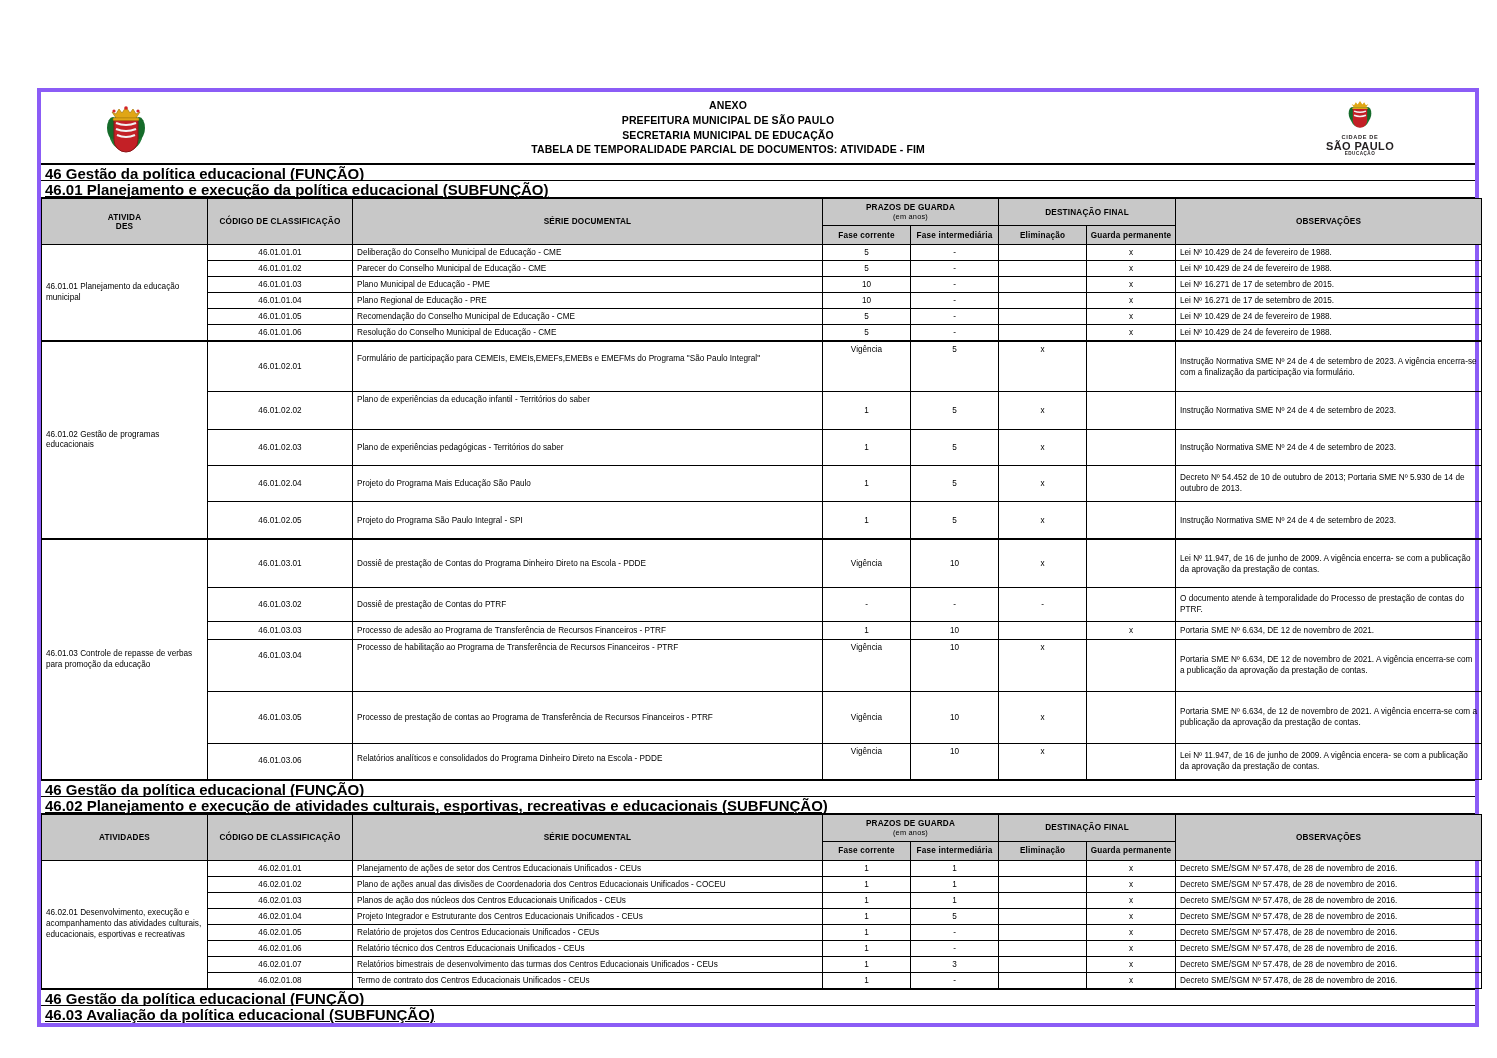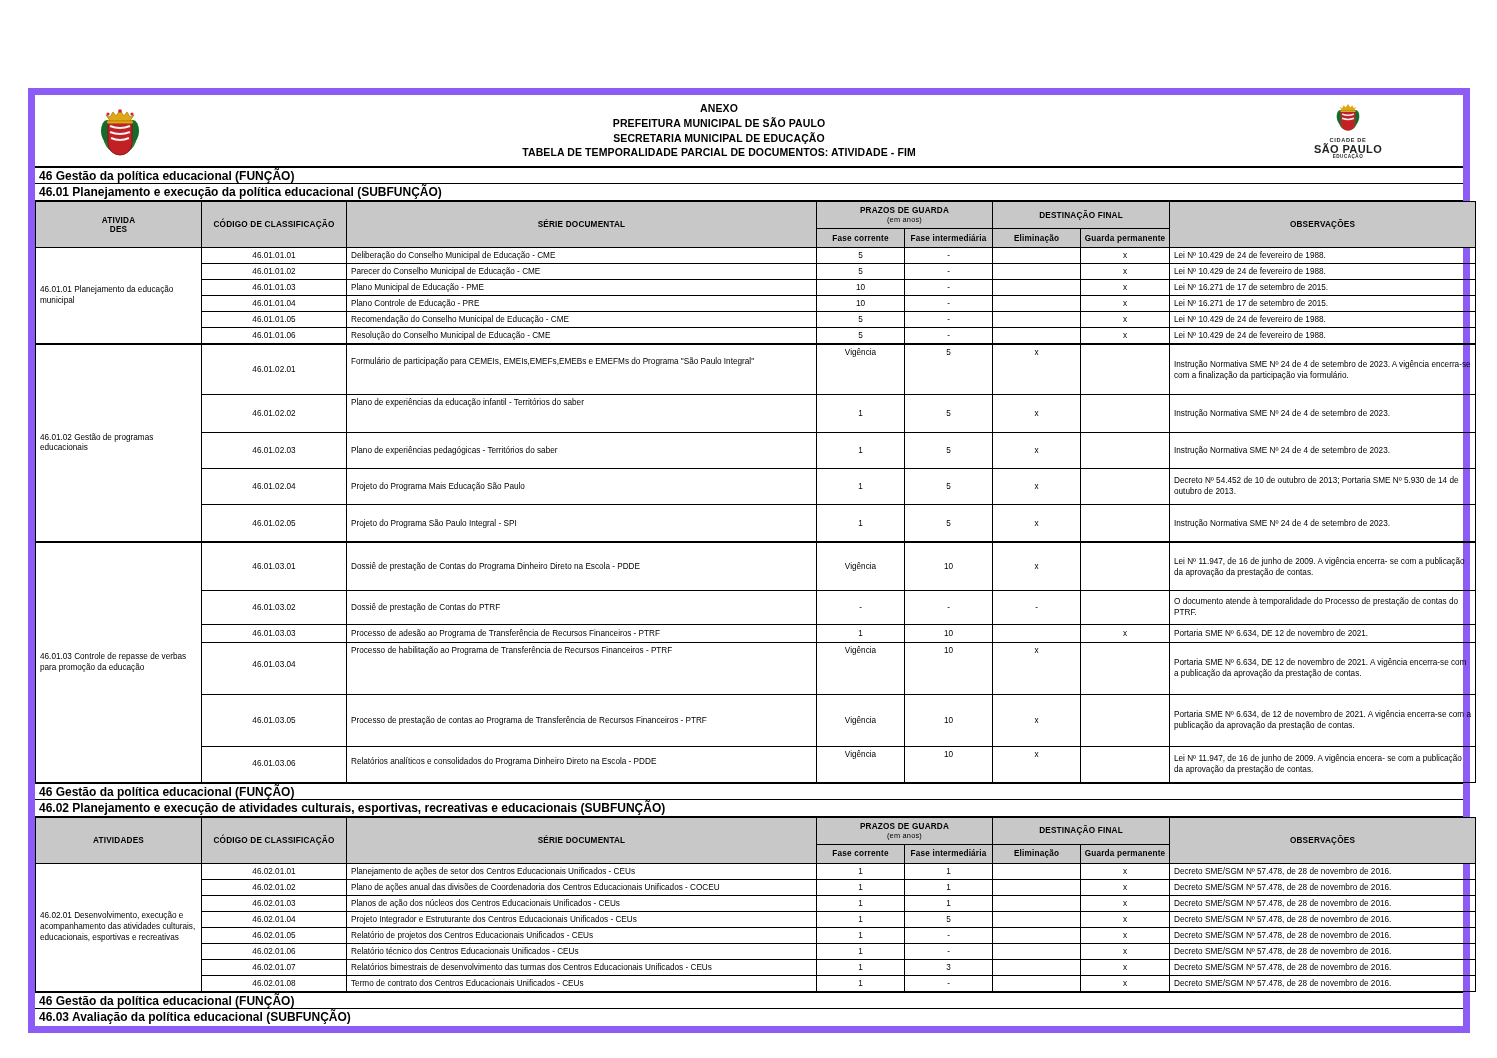--- a/index.html
+++ b/index.html
@@ -16,24 +16,24 @@
   }
   .page {
     position: relative;
     width: 1497px;
     height: 1058px;
     background: #ffffff;
     box-sizing: border-box;
   }
   .sheet {
     position: absolute;
-    left: 28px;
+    left: 37px;
     top: 88px;
     width: 1442px;
-    border: 7px solid #8b5cf6;
+    border: 4px solid #8b5cf6;
     box-sizing: border-box;
   }
 
   
   .titleband {
     display: flex;
     align-items: center;
     border-bottom: 1px solid #000;
     box-sizing: border-box;
     height: 72px;
@@ -73,31 +73,31 @@
   .crest {
     width: 40px; height: 52px;
     position: relative;
   }
   .crest.small { width: 24px; height: 31px; }
 
   
   .funcrow {
     border-top: 1px solid #000;
     border-bottom: 1px solid #000;
-    font-size: 12px;
+    font-size: 15px;
     font-weight: bold;
     padding: 2px 0 2px 4px;
     background: #fff;
     box-sizing: border-box;
     height: 17px;
     line-height: 13px;
     overflow: hidden;
     white-space: nowrap;
   }
-  .funcrow.nb { border-top: none; }
+  .funcrow.nb { border-top: none; text-decoration: underline; }
 
   
   table.tt {
     border-collapse: collapse;
     width: 100%;
     table-layout: fixed;
   }
   table.tt th, table.tt td {
     border: 1px solid #000;
     box-sizing: border-box;
@@ -251,21 +251,21 @@
           <td class="c-cod">46.01.01.03</td>
           <td class="c-ser">Plano Municipal de Educação - PME</td>
           <td class="c-num">10</td>
           <td class="c-num">-</td>
           <td class="c-num"></td>
           <td class="c-num">x</td>
           <td class="c-obs mid">Lei Nº 16.271 de 17 de setembro de 2015.</td>
         </tr>
         <tr style="height:14px">
           <td class="c-cod">46.01.01.04</td>
-          <td class="c-ser">Plano Controle de Educação - PRE</td>
+          <td class="c-ser">Plano Regional de Educação - PRE</td>
           <td class="c-num">10</td>
           <td class="c-num">-</td>
           <td class="c-num"></td>
           <td class="c-num">x</td>
           <td class="c-obs mid">Lei Nº 16.271 de 17 de setembro de 2015.</td>
         </tr>
         <tr style="height:14px">
           <td class="c-cod">46.01.01.05</td>
           <td class="c-ser">Recomendação do Conselho Municipal de Educação - CME</td>
           <td class="c-num">5</td>
@@ -353,21 +353,21 @@
         <tr style="height:18px">
           <td class="c-cod">46.01.03.03</td>
           <td class="c-ser">Processo de adesão ao Programa de Transferência de Recursos Financeiros - PTRF</td>
           <td class="c-num">1</td>
           <td class="c-num">10</td>
           <td class="c-num"></td>
           <td class="c-num">x</td>
           <td class="c-obs mid">Portaria SME Nº 6.634, DE 12 de novembro de 2021.</td>
         </tr>
         <tr style="height:52px">
-          <td class="c-cod" style="vertical-align:top;padding-top:17px">46.01.03.04</td>
+          <td class="c-cod" style="vertical-align:top;padding-top:11px">46.01.03.04</td>
           <td class="c-ser" style="vertical-align:top;padding-top:3px">Processo de habilitação ao Programa de Transferência de Recursos Financeiros - PTRF</td>
           <td class="c-num" style="vertical-align:top;padding-top:3px">Vigência</td>
           <td class="c-num" style="vertical-align:top;padding-top:3px">10</td>
           <td class="c-num" style="vertical-align:top;padding-top:3px">x</td>
           <td class="c-num" style="vertical-align:top;padding-top:3px"></td>
           <td class="c-obs">Portaria SME Nº 6.634, DE 12 de novembro de 2021. A vigência encerra-se com a publicação da aprovação da prestação de contas.</td>
         </tr>
         <tr style="height:52px">
           <td class="c-cod">46.01.03.05</td>
           <td class="c-ser">Processo de prestação de contas ao Programa de Transferência de Recursos Financeiros - PTRF</td>

